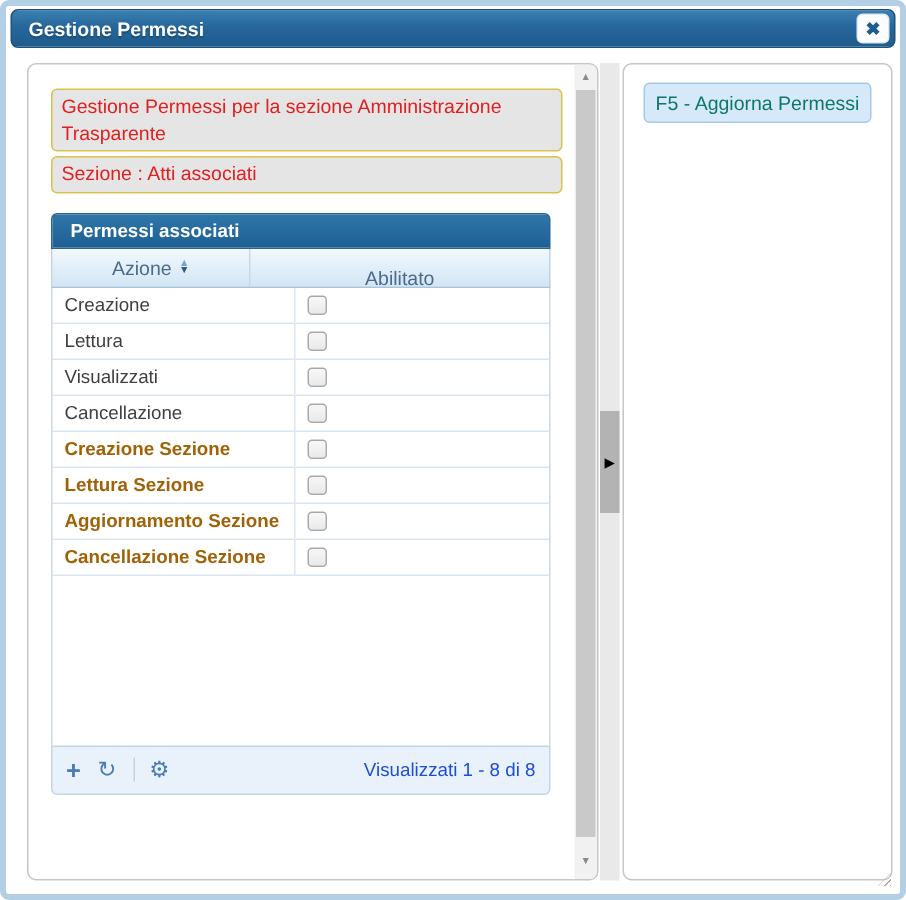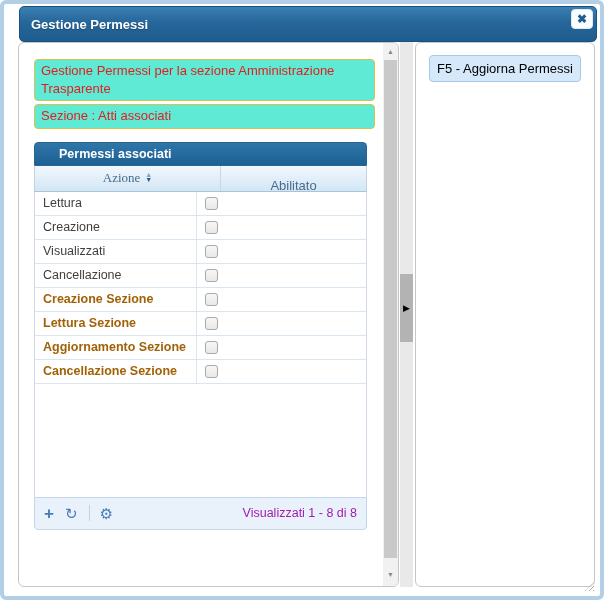--- a/index.html
+++ b/index.html
@@ -10,21 +10,21 @@
     background:#fff;
   }
   .dialog {
     position:absolute; inset:0;
     background:#fff;
     border:4px solid #b2cfe6;
     border-radius:6px;
   }
   
   .titlebar {
-    position:absolute; left:15px; top:2px; right:3px; height:36px;
+    position:absolute; left:3px; top:2px; right:3px; height:26px;
     background:linear-gradient(180deg,#3a80b2 0%, #27669a 45%, #1e5c8d 100%);
     border:1px solid #1a527d;
     border-radius:5px;
     display:flex; align-items:center;
   }
   .titlebar .title {
     color:#fff; font-weight:bold; font-size:13px; padding-left:11px;
     text-shadow:0 1px 1px rgba(0,0,0,.25);
   }
   .close {
@@ -36,41 +36,41 @@
   
   .left-panel {
     position:absolute; left:14px; top:38px; width:381px; height:545px;
     border:1px solid #c6c6c6; border-radius:6px; background:#fff; overflow:hidden;
   }
   .panel-content {
     position:absolute; left:0; top:0; right:15px; bottom:0;
     padding:16px 8px 0 15px;
   }
   .msg {
-    background:#5eead4; border:1px solid #d8c34a; border-radius:4px;
+    background:#e5e5e5; border:1px solid #d8c34a; border-radius:4px;
     color:#e02020; font-size:13px; line-height:1.4;
     padding:2px 6px; margin-bottom:3px;
   }
   
   .grid { margin-top:13px; width:333px; font-size:12.5px; }
   .grid-caption {
     background:linear-gradient(180deg,#2f76a8,#1e6094);
     border:1px solid #29658f; border-radius:4px 4px 0 0;
     color:#fff; font-weight:bold; font-size:12.5px;
-    padding:4px 24px;
+    padding:4px 12px;
   }
   .grid-head {
     display:flex; height:26px;
     background:linear-gradient(180deg,#f2f8fd,#d2e6f5);
     border-left:1px solid #c2d2df; border-right:1px solid #c2d2df;
     border-bottom:1px solid #a8c4da;
     color:#4a6b8c; font-size:13px;
   }
   .gh-cell { display:flex; align-items:center; justify-content:center; }
-  .gh-cell.c1 { width:186px; border-right:1px solid #c9d8e4;font-family:Liberation Serif, serif; }
+  .gh-cell.c1 { width:132px; border-right:1px solid #c9d8e4; }
   .gh-cell.c2 { flex:1;margin-top:14px; }
   .sort { display:inline-flex; flex-direction:column; margin-left:5px; font-size:7px; line-height:5px; }
   .sort .sa { color:#7aa3c8; }
   .sort .sd { color:#2a5a86; }
   .grid-row {
     display:flex; height:24px;
     border-left:1px solid #cdd9e4; border-right:1px solid #cdd9e4;
     border-bottom:1px solid #d9e5ef; background:#fff;
   }
   .cell.c1 {
@@ -91,21 +91,21 @@
   }
   .grid-pager {
     height:33px; background:#e9f2fa;
     border:1px solid #c4d6e6; border-radius:0 0 4px 4px;
     display:flex; align-items:center; padding:0 9px;
   }
   .picon { color:#4a7cb8; font-size:15px; cursor:pointer; margin-right:11px; line-height:1; }
   .picon.plus { font-size:17px; font-weight:bold; }
   .psep { width:1px; height:16px; background:#c0d2e2; margin:0 10px 0 0; }
   .pspacer { flex:1; }
-  .pinfo { color:#a21caf; font-size:12.5px; }
+  .pinfo { color:#1d4ed8; font-size:12.5px; }
   
   .vscroll {
     position:absolute; right:0; top:0; width:15px; height:100%;
     background:#f1f1f1;
   }
   .sarrow {
     position:absolute; left:0; width:100%; text-align:center;
     color:#8a8a8a; font-size:7px; height:14px; line-height:14px; cursor:pointer;
   }
   .sarrow.up { top:2px; }
@@ -126,21 +126,21 @@
   }
   .splitter-arrow { color:#000; font-size:9px; line-height:1; cursor:pointer; }
   
   .right-panel {
     position:absolute; left:411px; top:38px; width:180px; height:545px;
     border:1px solid #c6c6c6; border-radius:6px; background:#fff;
   }
   .f5-button {
     display:block; margin:12px 13px; width:152px; height:27px;
     background:#d6e9fb; border:1px solid #a6c9e8; border-radius:4px;
-    color:#000000; font-size:13px; text-align:center; line-height:25px;
+    color:#0f766e; font-size:13px; text-align:center; line-height:25px;
     cursor:pointer; white-space:nowrap;
   }
   
   .resize-grip {
     position:absolute; right:6px; bottom:5px; width:9px; height:9px;
     background:repeating-linear-gradient(-45deg,#b9a99b 0 1px, transparent 1px 3px);
     clip-path:polygon(100% 0, 100% 100%, 0 100%);
     cursor:nwse-resize;
   }
 </style>
@@ -168,27 +168,27 @@
             <span>Azione</span>
             <span class="sort">
               <span class="sa">▲</span>
               <span class="sd">▼</span>
             </span>
           </div>
           <div class="gh-cell c2">Abilitato</div>
         </div>
 
         <div class="grid-row">
+          <div class="cell c1">Creazione</div>
+          <div class="cell c2">
+              <span class="cb"></span>
+            </div>
+        </div>
+        <div class="grid-row">
           <div class="cell c1">Lettura</div>
-          <div class="cell c2">
-              <span class="cb"></span>
-            </div>
-        </div>
-        <div class="grid-row">
-          <div class="cell c1">Creazione</div>
           <div class="cell c2">
               <span class="cb"></span>
             </div>
         </div>
         <div class="grid-row">
           <div class="cell c1">Visualizzati</div>
           <div class="cell c2">
               <span class="cb"></span>
             </div>
         </div>

